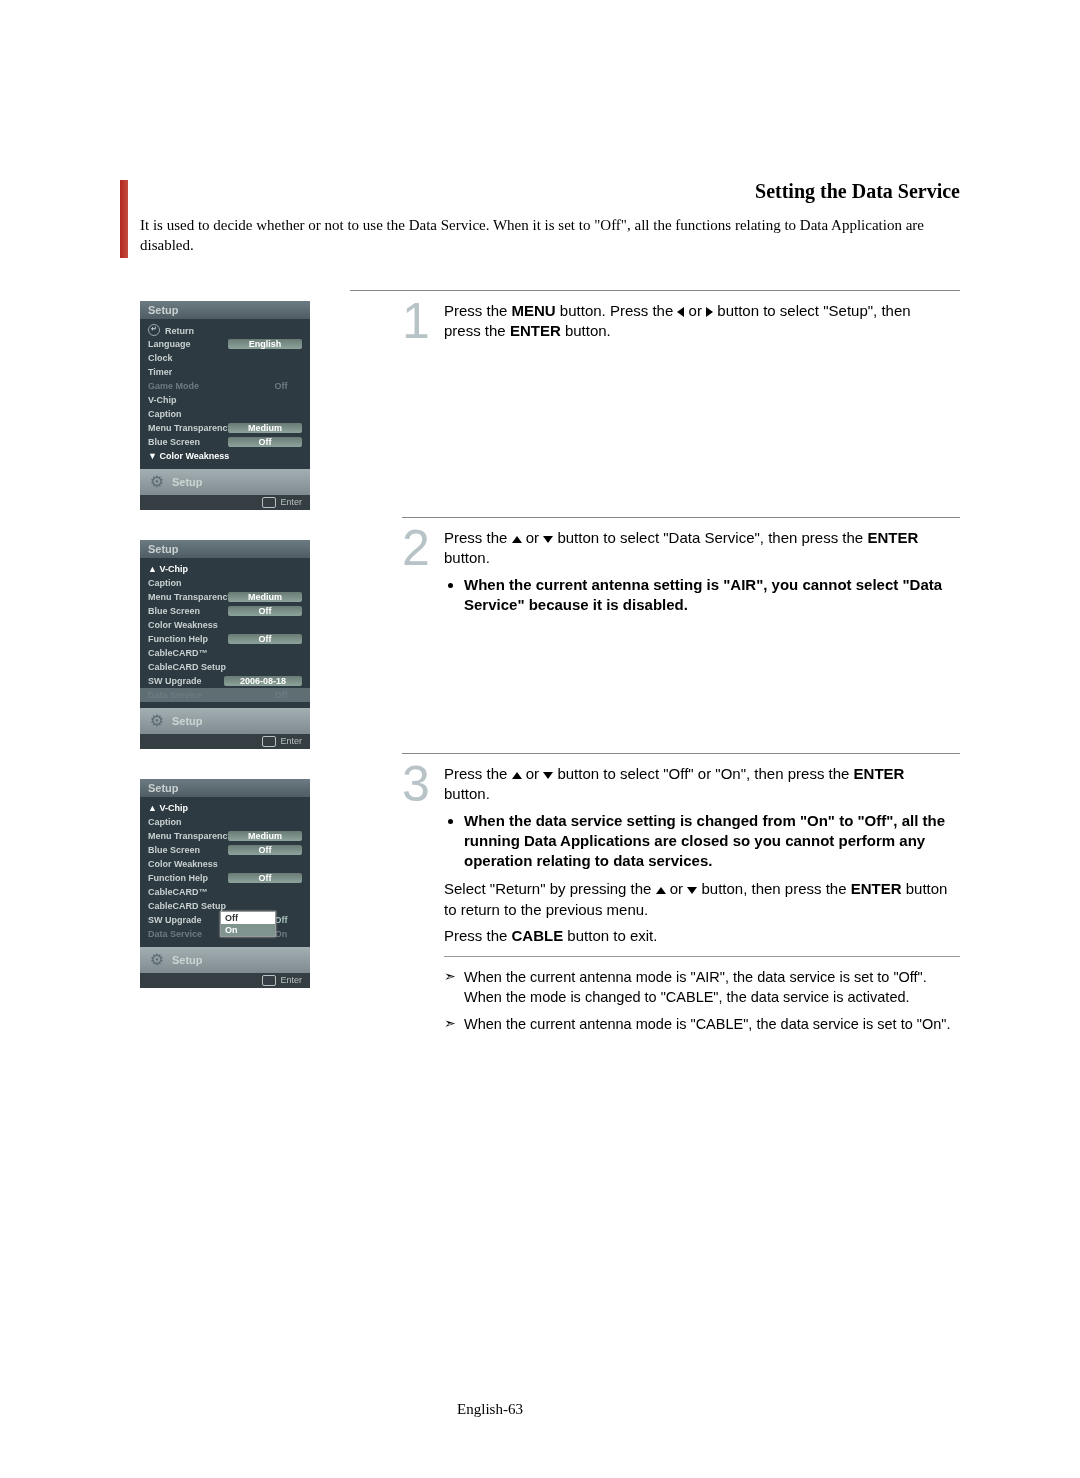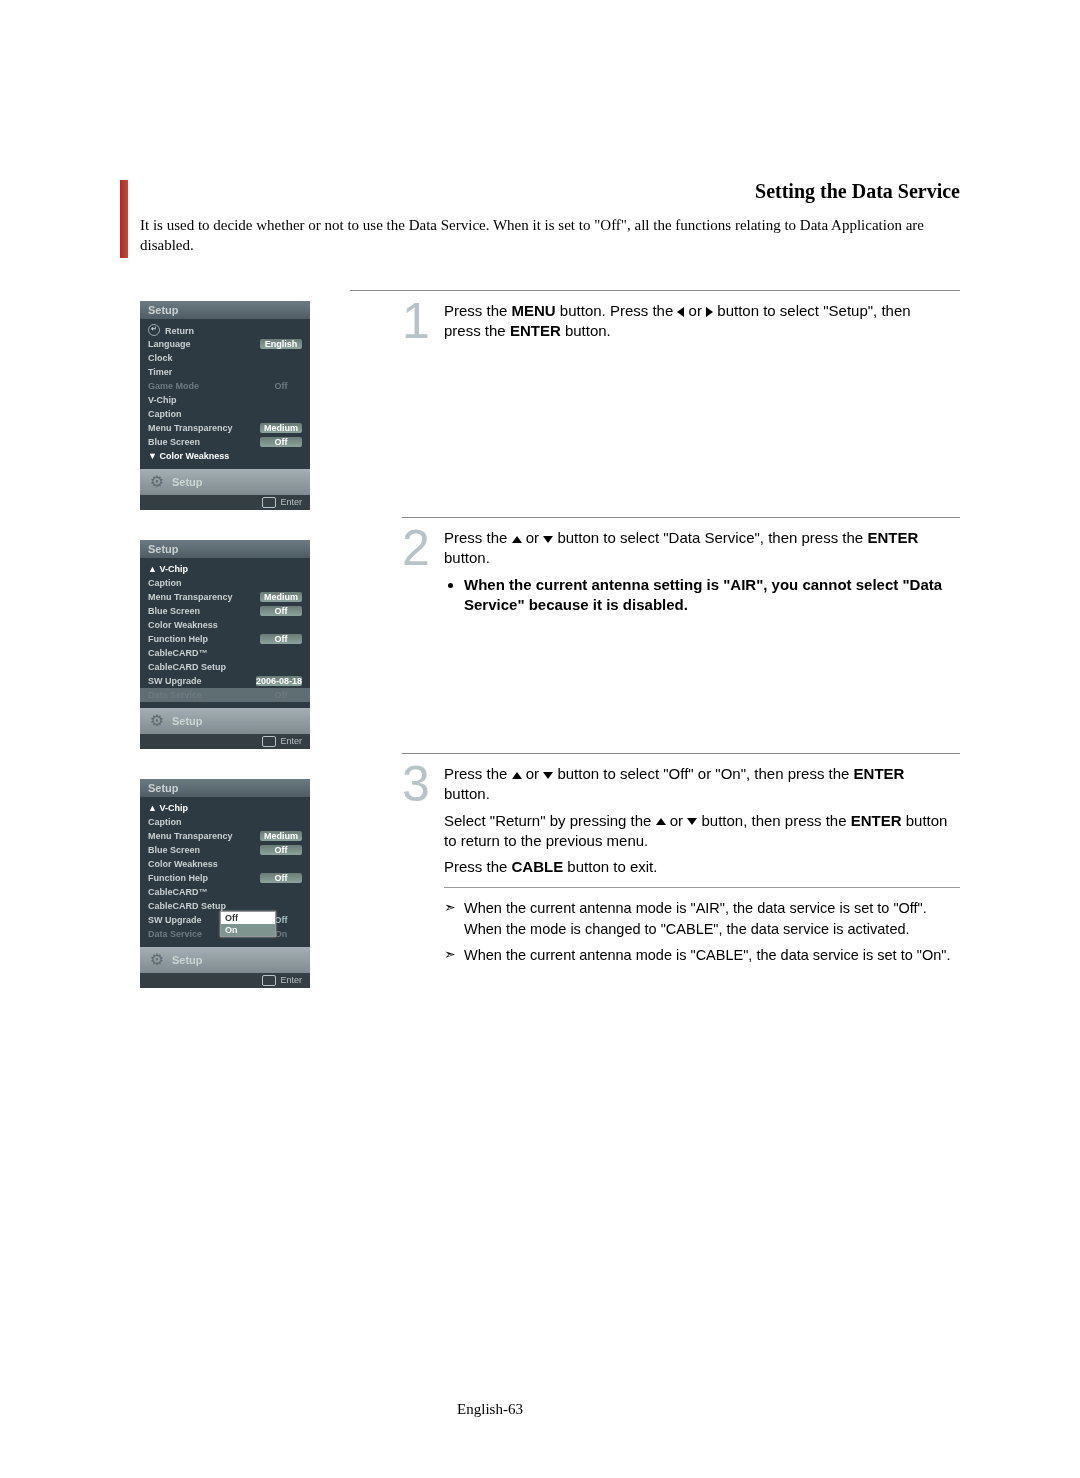--- a/index.html
+++ b/index.html
@@ -88,21 +88,21 @@
     text-align: center;
     color: #a8c2bd;
     font-weight: bold;
   }
   .menu-row.sel .lbl { color: #fff; }
   .menu-row.dim .lbl, .menu-row.dim .val { color: #6e7a80; }
   .menu-row.hl .val {
     background: linear-gradient(#6a7b75,#8ca39c);
     color: #fff;
     border-radius: 2px;
-    padding: 0 0;
+    padding: 0 16px;
   }
   .menu-row.hl .lbl { background: transparent; }
   .menu-row .ret-icon {
     display: inline-block;
     width: 10px;
     height: 10px;
     border: 1px solid #9aa6ab;
     border-radius: 50%;
     margin-right: 2px;
     text-align: center;
@@ -434,20 +434,23 @@
       </div>
 
       <hr class="sep" style="width:100%;justify-self:auto;">
 
       <div class="step s3">
         <div class="bignum">3</div>
         <div class="txt">
           <p>
             <span>Press the </span><span class="tri tri-up"></span><span> or </span><span class="tri tri-down"></span><span> button to select "Off" or "On", then press the </span><b>ENTER</b><span> button.</span>
           </p>
+          <ul>
+              <li>When the data service setting is changed from "On" to "Off", all the running Data Applications are closed so you cannot perform any operation relating to data services.</li>
+            </ul>
           <p>
             <span>Select "Return" by pressing the </span><span class="tri tri-up"></span><span> or </span><span class="tri tri-down"></span><span> button, then press the </span><b>ENTER</b><span> button to return to the previous menu.</span>
           </p>
           <p>
             <span>Press the </span><b>CABLE</b><span> button to exit.</span>
           </p>
 
           <div class="notes">
             <hr class="sep2">
             <div class="note-line">

